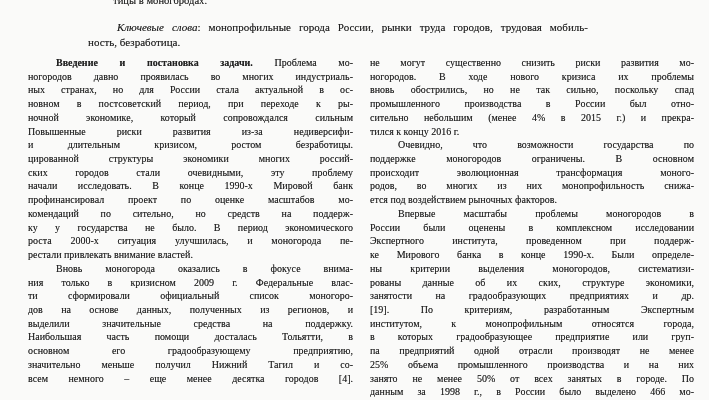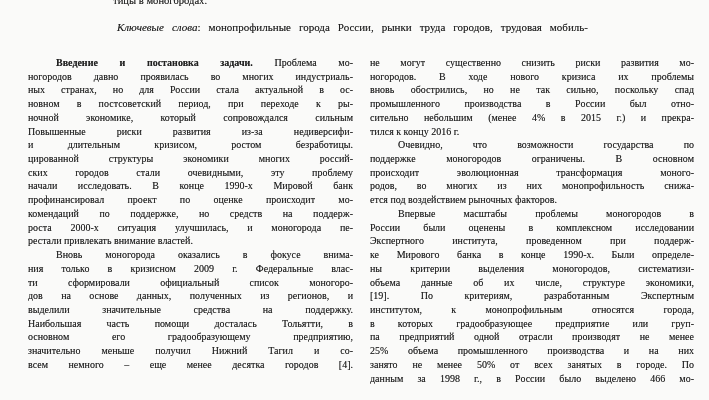--- a/index.html
+++ b/index.html
@@ -41,35 +41,37 @@
   .line b { font-weight: bold; }
 </style>
 </head>
 <body>
 
 <div class="page">
   <div class="abstract-tail">тицы в моногородах.</div>
 
   <div class="keywords">
     <div class="kw-line1"><i>Ключевые слова</i><span>: монопрофильные города России, рынки труда городов, трудовая мобиль-</span></div>
+    <div class="kw-line2">ность, безработица.</div>
   </div>
 
   <div class="col col-left" id="col-left">
       <div class="line indent"><b>Введение и постановка задачи.</b> Проблема мо-</div>
       <div class="line">ногородов давно проявилась во многих индустриаль-</div>
       <div class="line">ных странах, но для России стала актуальной в ос-</div>
       <div class="line">новном в постсоветский период, при переходе к ры-</div>
       <div class="line">ночной экономике, который сопровождался сильным</div>
       <div class="line">Повышенные риски развития из-за недиверсифи-</div>
       <div class="line">и длительным кризисом, ростом безработицы.</div>
       <div class="line">цированной структуры экономики многих россий-</div>
       <div class="line">ских городов стали очевидными, эту проблему</div>
       <div class="line">начали исследовать. В конце 1990-х Мировой банк</div>
-      <div class="line">профинансировал проект по оценке происходит мо-</div>
-      <div class="line">комендаций по поддержке, но средств на поддерж-</div>
+      <div class="line">профинансировал проект по оценке масштабов мо-</div>
+      <div class="line">комендаций по сительно, но средств на поддерж-</div>
+      <div class="line">ку у государства не было. В период экономического</div>
       <div class="line">роста 2000-х ситуация улучшилась, и моногорода пе-</div>
       <div class="line end">рестали привлекать внимание властей.</div>
       <div class="line indent">Вновь моногорода оказались в фокусе внима-</div>
       <div class="line">ния только в кризисном 2009 г. Федеральные влас-</div>
       <div class="line">ти сформировали официальный список моногоро-</div>
       <div class="line">дов на основе данных, полученных из регионов, и</div>
       <div class="line">выделили значительные средства на поддержку.</div>
       <div class="line">Наибольшая часть помощи досталась Тольятти, в</div>
       <div class="line">основном его градообразующему предприятию,</div>
       <div class="line">значительно меньше получил Нижний Тагил и со-</div>
@@ -85,21 +87,22 @@
       <div class="line indent">Очевидно, что возможности государства по</div>
       <div class="line">поддержке моногородов ограничены. В основном</div>
       <div class="line">происходит эволюционная трансформация моного-</div>
       <div class="line">родов, во многих из них монопрофильность снижа-</div>
       <div class="line end">ется под воздействием рыночных факторов.</div>
       <div class="line indent">Впервые масштабы проблемы моногородов в</div>
       <div class="line">России были оценены в комплексном исследовании</div>
       <div class="line">Экспертного института, проведенном при поддерж-</div>
       <div class="line">ке Мирового банка в конце 1990-х. Были определе-</div>
       <div class="line">ны критерии выделения моногородов, систематизи-</div>
-      <div class="line">объема данные об их числе, структуре экономики,</div>
+      <div class="line">рованы данные об их ских, структуре экономики,</div>
+      <div class="line">занятости на градообразующих предприятиях и др.</div>
       <div class="line">[19]. По критериям, разработанным Экспертным</div>
       <div class="line">институтом, к монопрофильным относятся города,</div>
       <div class="line">в которых градообразующее предприятие или груп-</div>
       <div class="line">па предприятий одной отрасли производят не менее</div>
       <div class="line">25% объема промышленного производства и на них</div>
       <div class="line">занято не менее 50% от всех занятых в городе. По</div>
       <div class="line">данным за 1998 г., в России было выделено 466 мо-</div>
     </div>
 </div>
 

